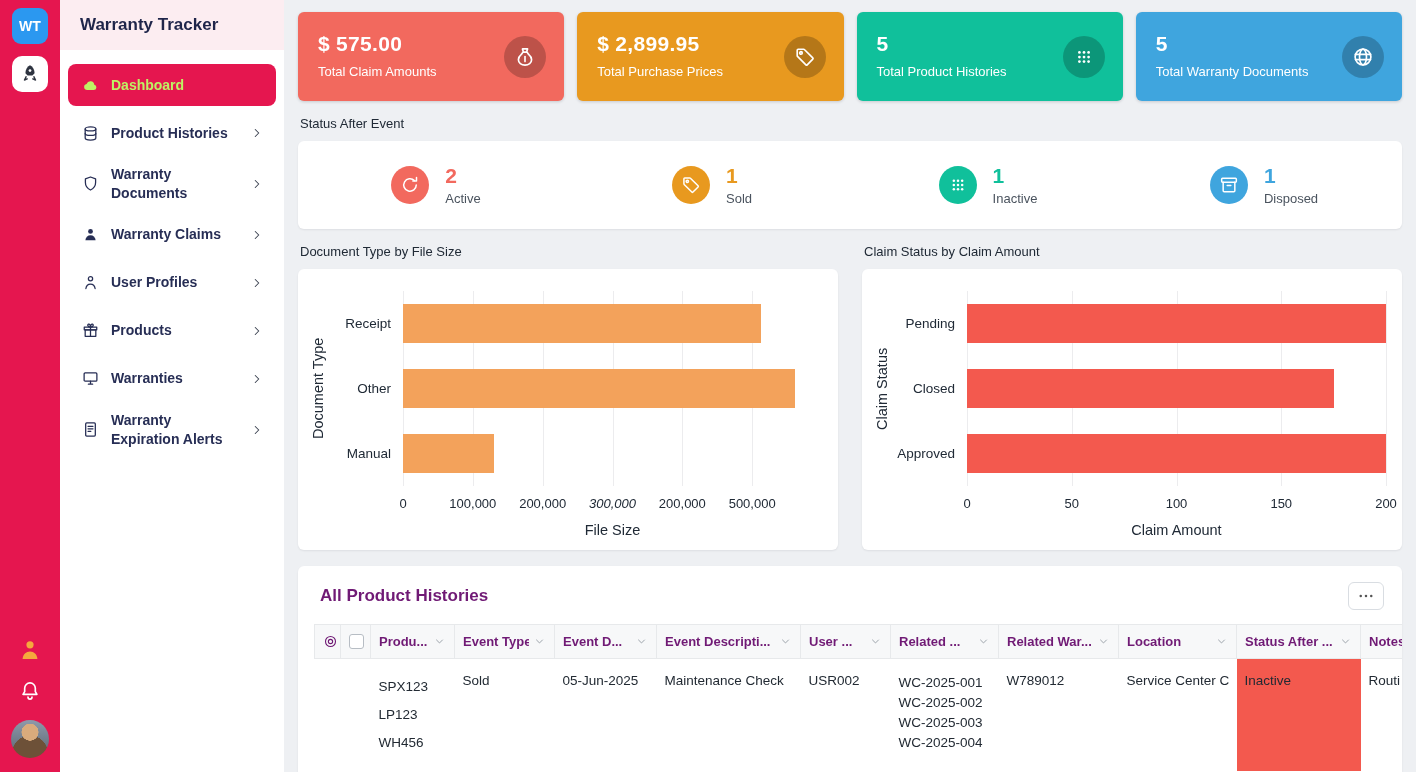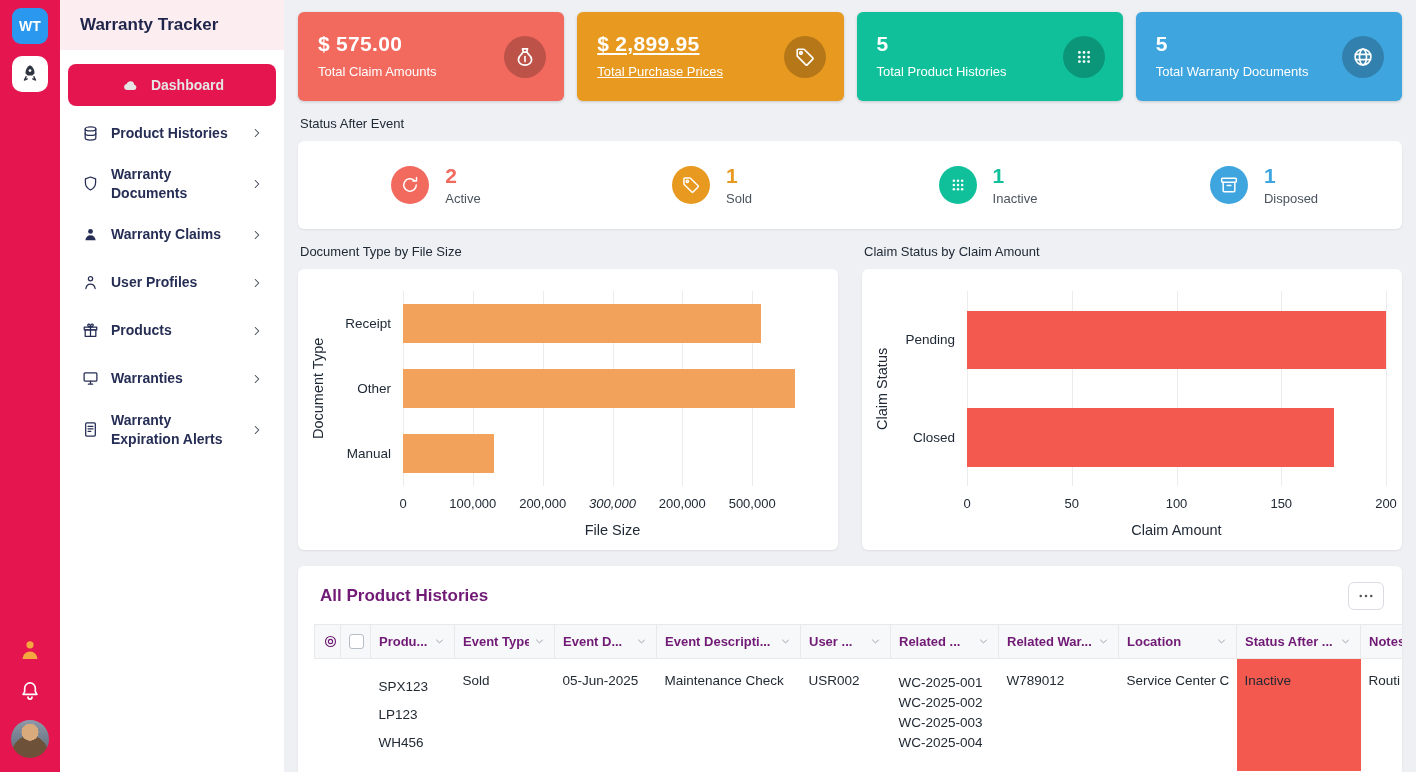--- a/index.html
+++ b/index.html
@@ -27,21 +27,21 @@
       linear-gradient(180deg, #8e9aab 0%, #57636f 100%);
   }
 
   
   .sidebar { width:224px; min-width:224px; background:#ffffff; display:flex; flex-direction:column; }
   .sidebar-header { height:50px; background:#fcedf1; display:flex; align-items:center; padding:0 20px; font-size:17px; font-weight:700; color:#1f254a; }
   .menu { padding:14px 8px; display:flex; flex-direction:column; gap:6px; }
   .menu-item { min-height:42px; display:flex; align-items:center; gap:12px; padding:5px 12px 5px 14px; border-radius:8px; color:#272e55; font-weight:600; font-size:14px; cursor:pointer; line-height:1.35; }
   .menu-item .mi { width:17px; height:17px; flex:none; }
   .menu-item .chev { margin-left:auto; width:14px; height:14px; flex:none; color:#3a4150; }
-  .menu-item.active { background:#e5164f; color:#e5e5e5;justify-content:center; }
+  .menu-item.active { background:#e5164f; color:#bef264; }
 
   
   .main { flex:1; padding:12px 14px; overflow:hidden; }
 
   .stat-row { display:flex; gap:13px; }
   .stat-card { flex:1; height:89px; border-radius:6px; color:#fff; display:flex; align-items:center; justify-content:space-between; padding:0 18px 0 20px; box-shadow:0 1px 3px rgba(20,30,40,.18); }
   .stat-value { font-size:21px; font-weight:700; letter-spacing:.3px; }
   .stat-label { font-size:13px; margin-top:7px; max-width:160px; line-height:1.35; }
   .stat-icon { width:42px; height:42px; border-radius:50%; background:rgba(0,0,0,.22); display:flex; align-items:center; justify-content:center; flex:none; color:#fff; }
 
@@ -217,21 +217,21 @@
       </div>
       <div class="stat-icon">
         <svg class="icon-stroke" width="22" height="22" viewBox="0 0 24 24">
           <path d="M9.2 3.2h5.6l-1.2 3.6h-3.2z"></path>
           <path d="M9.7 6.8h4.6l1.7 2.4c2 1.7 3.2 3.7 3.2 5.8 0 3.4-3.2 5.8-7.2 5.8s-7.2-2.4-7.2-5.8c0-2.1 1.2-4.1 3.2-5.8z"></path>
           <path d="M12 11.5v5.5"></path>
         </svg>
       </div>
     </div>
 
-    <div class="stat-card" style="background: rgb(232, 153, 31); text-decoration: underline;">
+    <div class="stat-card" style="background: rgb(232, 153, 31);">
       <div>
         <div class="stat-value">$ 2,899.95</div>
         <div class="stat-label">Total Purchase Prices</div>
       </div>
       <div class="stat-icon">
         <svg class="icon-stroke" width="22" height="22" viewBox="0 0 24 24">
           <path d="M3.5 10.6V4.5a1 1 0 0 1 1-1h6.1a1 1 0 0 1 .7.3l9.2 9.2a1 1 0 0 1 0 1.4l-6.1 6.1a1 1 0 0 1-1.4 0L3.8 11.3a1 1 0 0 1-.3-.7z"></path>
           <circle cx="7.6" cy="7.6" r="1.4"></circle>
         </svg>
       </div>
@@ -391,20 +391,24 @@
             <div class="grid-line" style="left: 100%;"></div>
             <div class="tick" style="left: 100%;">200</div>
             <div class="bar-row">
               <div class="cat-label">Pending</div>
               <div class="bar" style="width: 100%; background: rgb(243, 89, 78);"></div>
             </div>
             <div class="bar-row">
               <div class="cat-label">Closed</div>
               <div class="bar" style="width: 87.5%; background: rgb(243, 89, 78);"></div>
             </div>
+            <div class="bar-row">
+              <div class="cat-label">Approved</div>
+              <div class="bar" style="width: 100%; background: rgb(243, 89, 78);"></div>
+            </div>
           </div>
         <div class="xlabel">Claim Amount</div>
       </div>
     </div>
 
   </div>
 
   <div class="table-card">
     <div class="table-top">
       <div class="table-title">All Product Histories</div>

